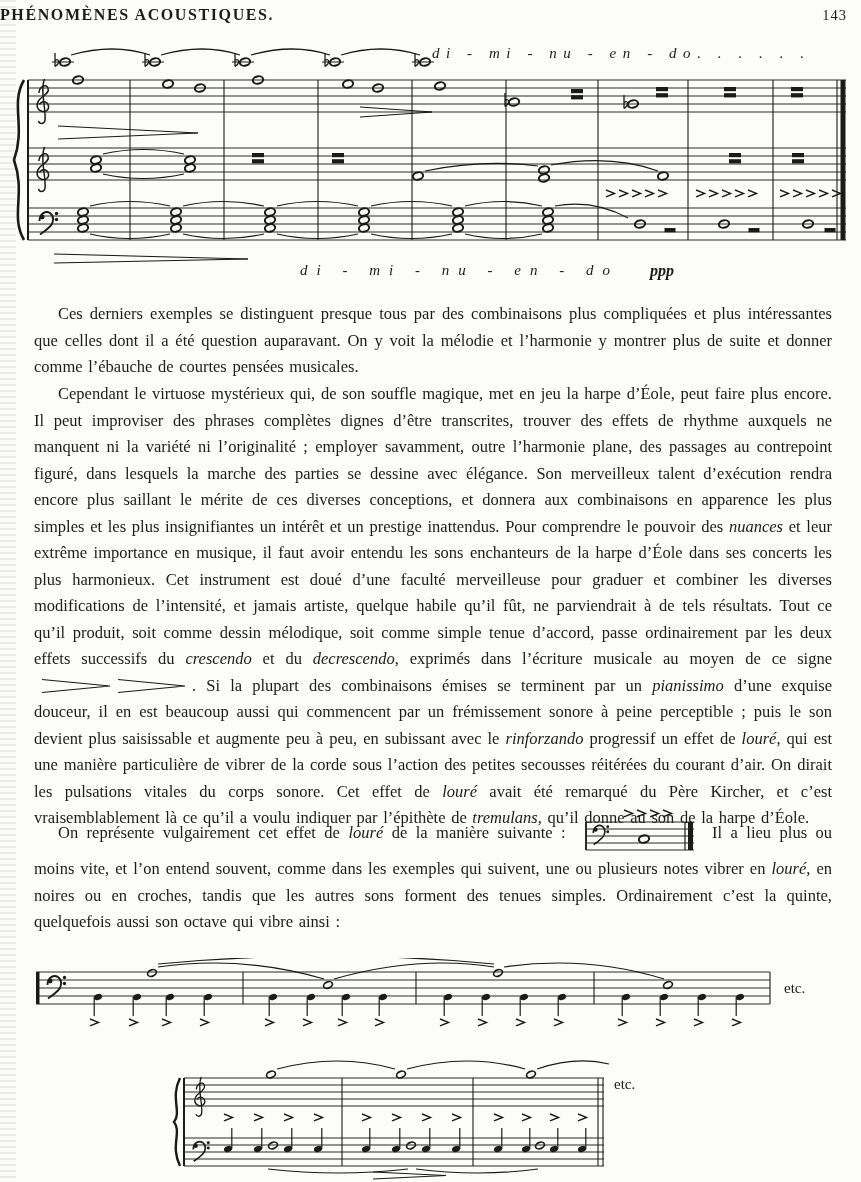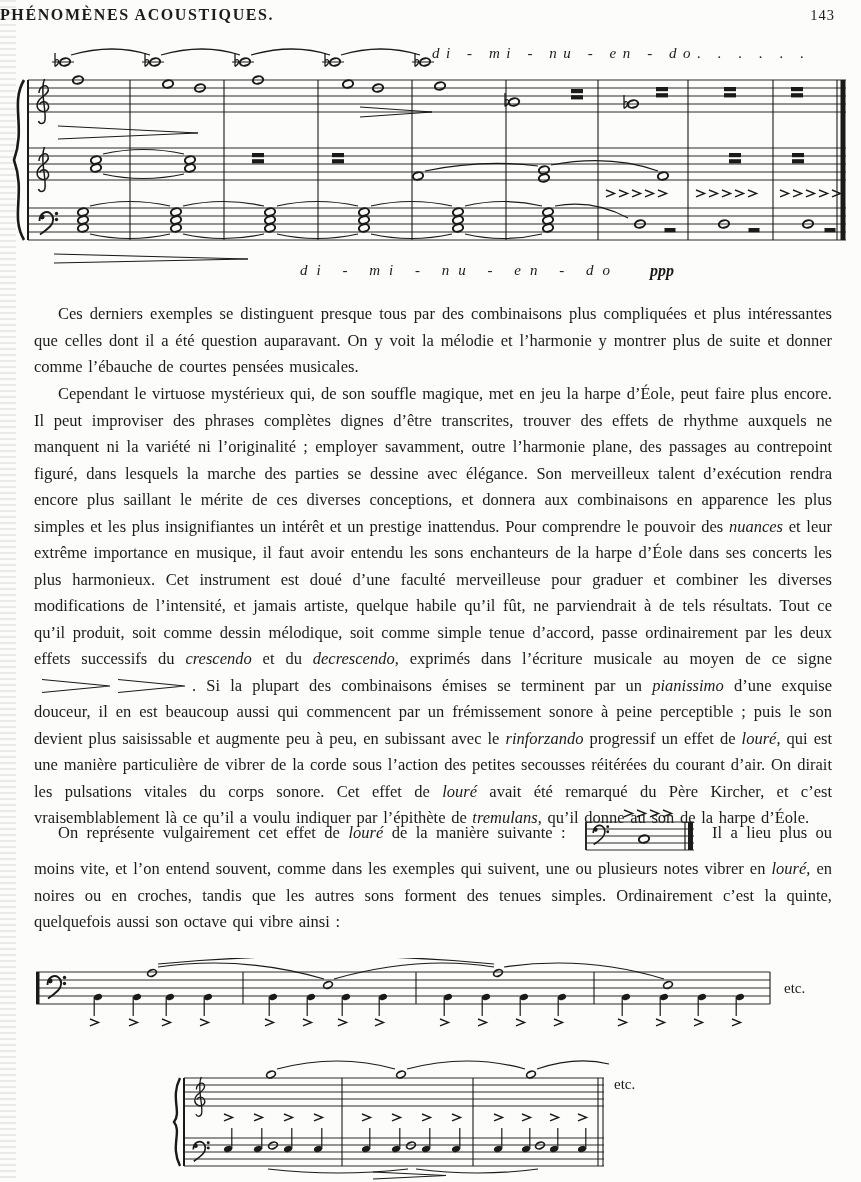--- a/index.html
+++ b/index.html
@@ -13,21 +13,21 @@
   .scan-edge {
     position:absolute; left:0; top:0; width:16px; height:100%;
     background:repeating-linear-gradient(180deg, rgba(70,70,70,.10) 0 2px, rgba(0,0,0,0) 2px 6px);
     pointer-events:none;
   }
   .header-title {
     position:absolute; top:6px; left:0; right:0;
     text-align:left; font-size:16px; font-weight:bold; letter-spacing:1.6px;
   }
   .page-number {
-    position:absolute; top:7px; right:26px; font-size:14.5px; letter-spacing:1px;
+    position:absolute; top:7px; right:14px; font-size:14.5px; letter-spacing:1px;
   }
   .para {
     position:absolute; left:30px; width:806px;
     text-align:justify; font-size:16.5px; line-height:26.5px;
     word-spacing:1.5px;
   }
   .para p { margin:4px; text-indent:24px; }
   .para i { font-style:italic; }
   #p1 { top:297px; }
   #p2 { top:377px; }

